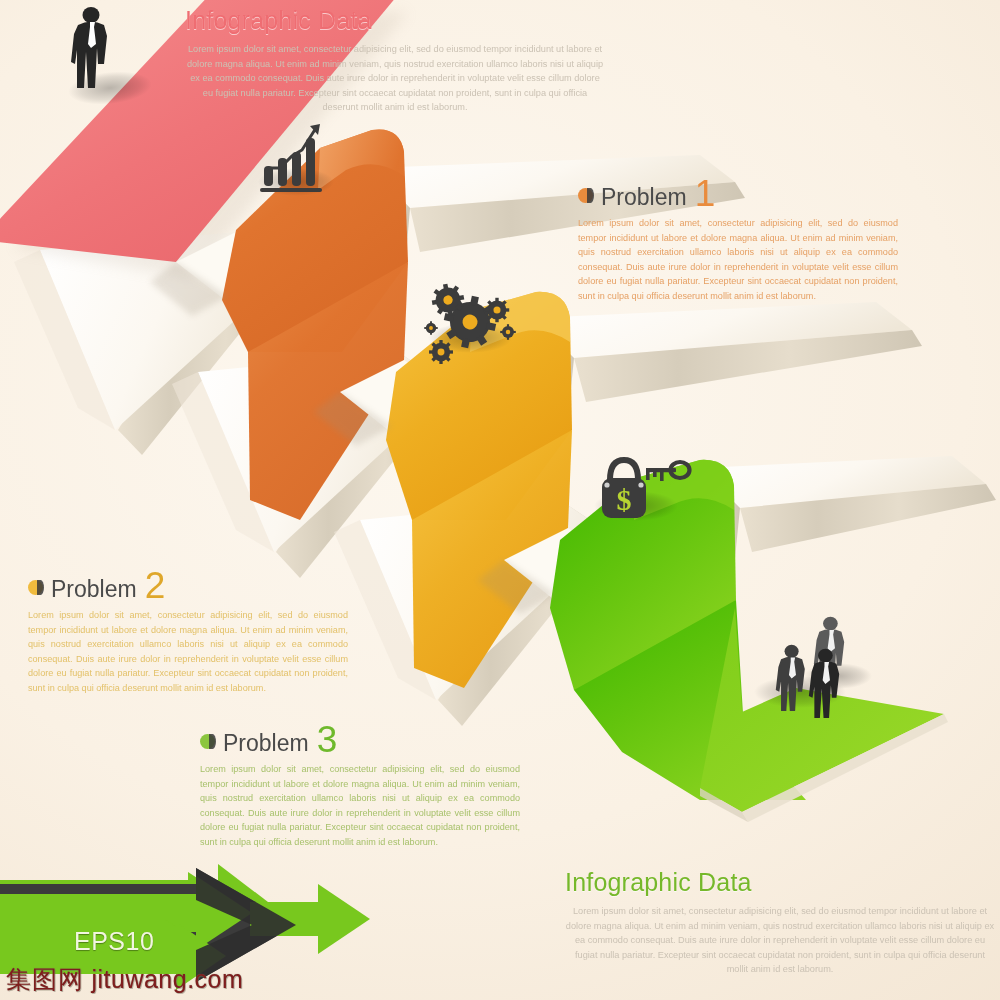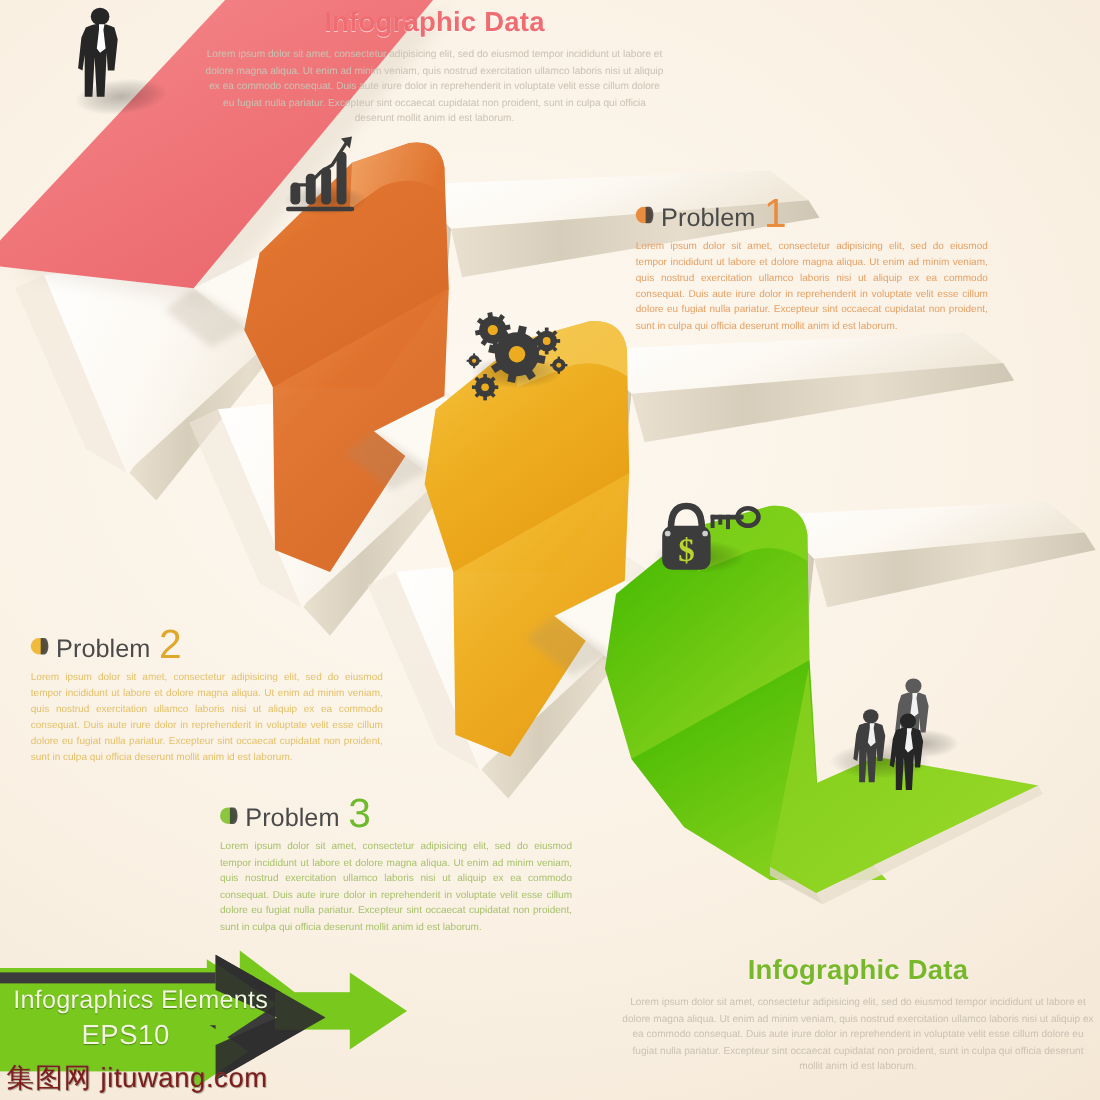--- a/index.html
+++ b/index.html
@@ -8,21 +8,21 @@
     font-family:"Liberation Sans", sans-serif;
     background: radial-gradient(ellipse 130% 110% at 42% 38%, #fdf8f0 0%, #faf1e4 42%, #f3e6d4 74%, #ecdcc6 100%);
     position:relative;
   }
   #stage{ position:absolute; inset:0; width:1000px; height:1000px; }
   svg.layer{ position:absolute; left:0; top:0; width:1000px; height:1000px; }
 
   
   .tblock{ position:absolute; }
   .headline{
-    font-size:24px; font-weight:700; letter-spacing:.2px; text-align:center;
+    font-size:24px; font-weight:400; letter-spacing:.2px; text-align:left;
     text-shadow:0 1px 0 rgba(255,255,255,.6);
   }
   .body{
     font-size:9.2px; line-height:1.58;
   }
 
   #top-head{ left:185px; top:6px; width:420px; }
   #top-head .headline{ color:#ef6d72; font-size:25px; }
   #top-head .body{ color:#cbc2b4; margin-top:7px; text-align:center; }
 
@@ -422,21 +422,20 @@
     <g fill="#78c81e">
       <rect x="250" y="902" width="72" height="34"></rect>
       <path d="M318,884 L370,919 L318,954 Z"></path>
     </g>
 
     <g fill="#2f2f2f" opacity=".92">
       <path d="M196,868 L296,925 L196,982 L196,950 L252,925 L196,900 Z"></path>
     </g>
   </svg>
 
-  <div class="bn-txt" id="bn1">Infographics Elements</div>
   <div class="bn-txt" id="bn2">EPS10</div>
 
   <div id="wm">
     <span class="cn">集图网</span>
     <span>jituwang.com</span>
   </div>
 
 </div>
 
 </body></html>

